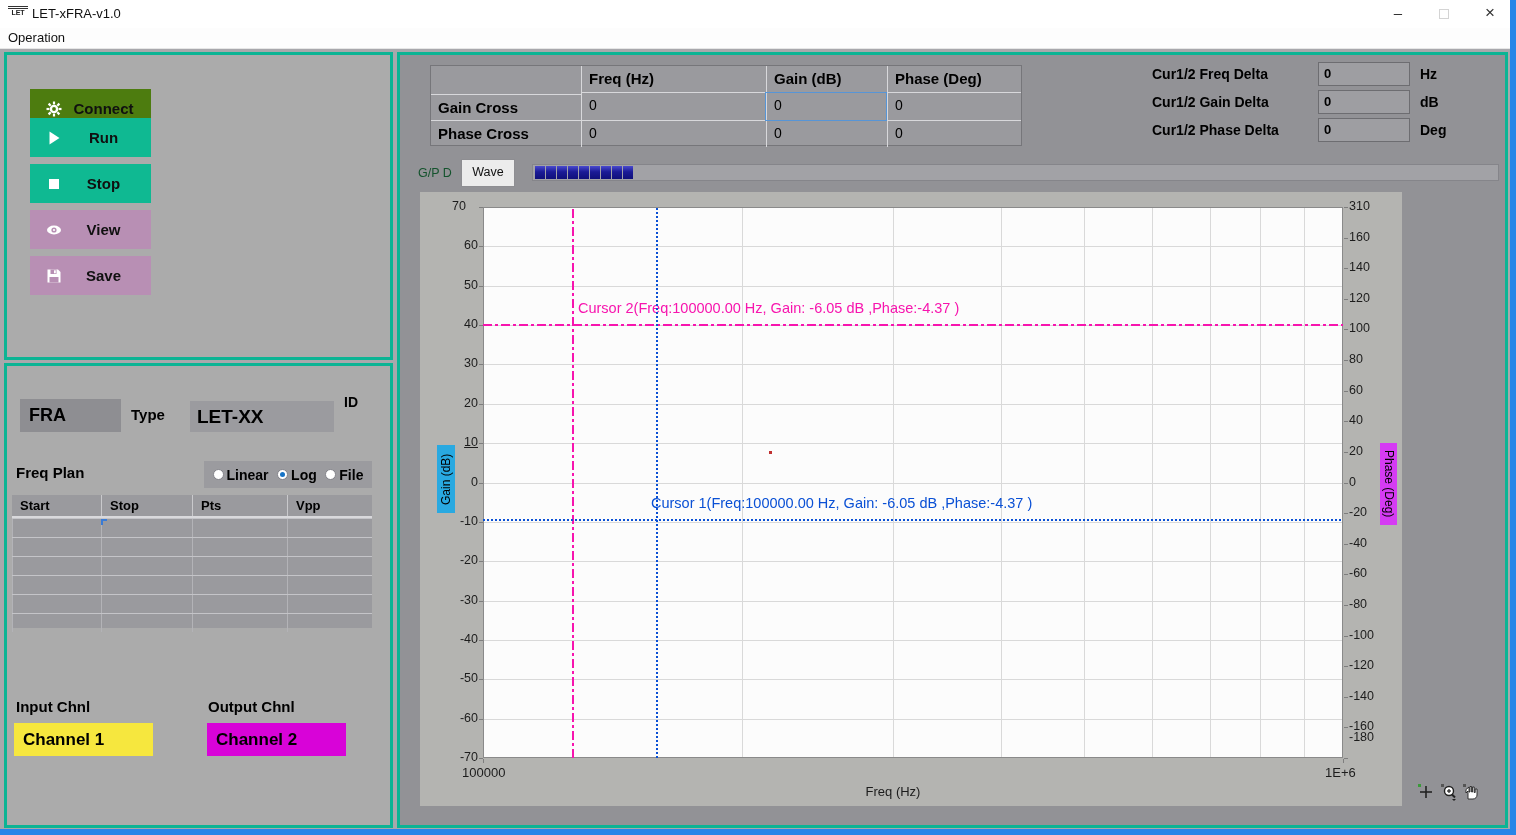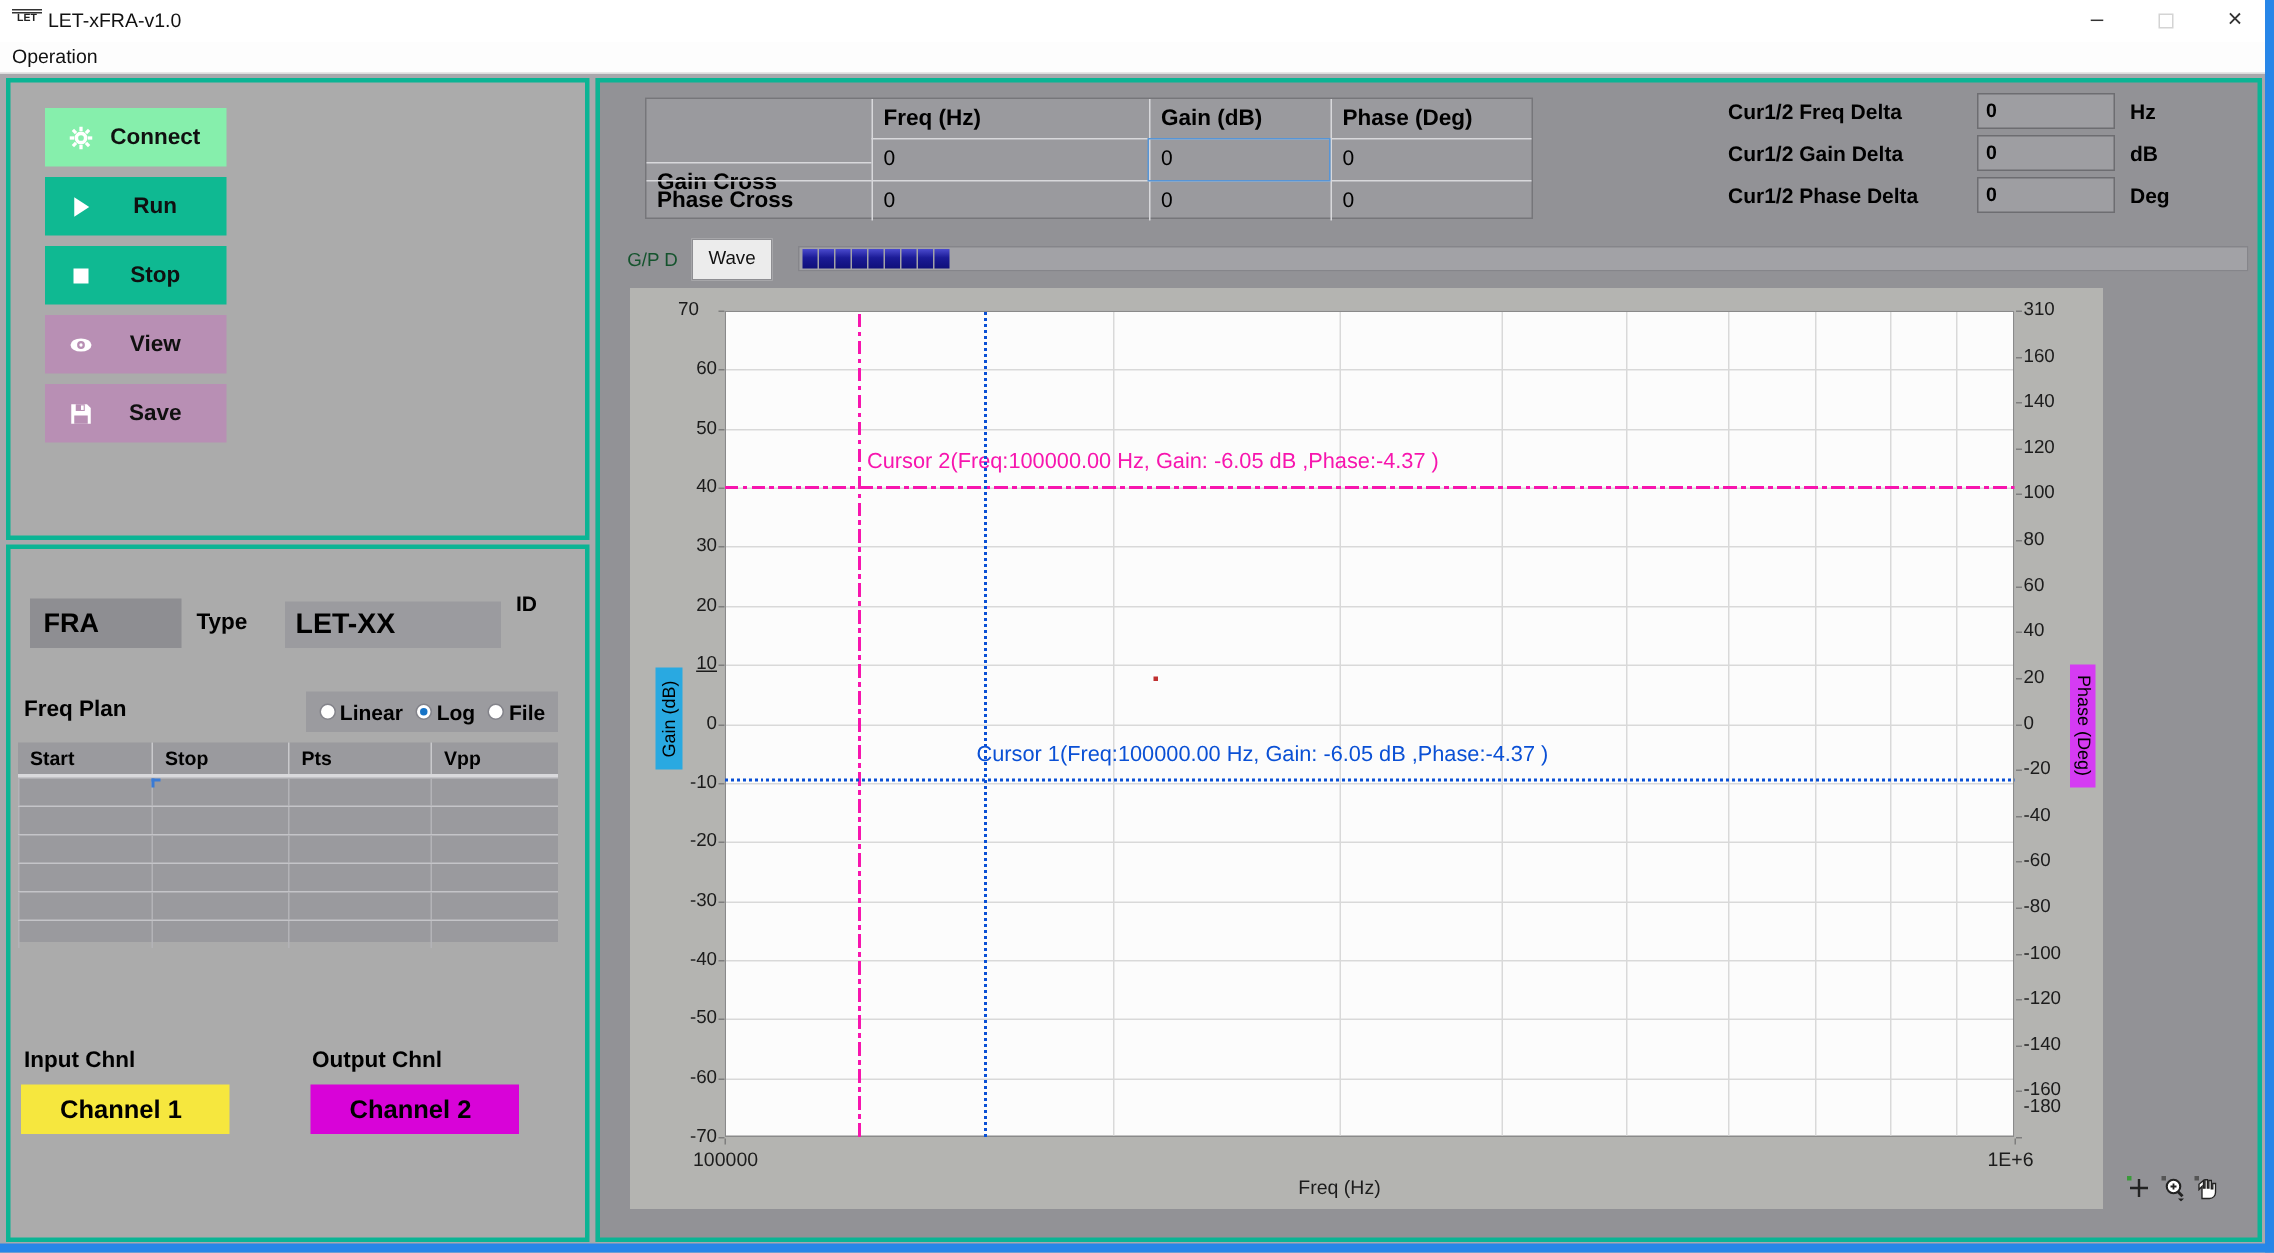--- a/index.html
+++ b/index.html
@@ -67,21 +67,21 @@
   .plan-cell { position:absolute; top:0; height:100%;
     border-left:1px solid #b3b3b7; }
   #plan-hdr-line { position:absolute; left:0; top:21px; width:360px; height:2px;
     background:#d9d9dc; }
   #cell-marker { position:absolute; left:89px; top:24px; width:6px; height:6px;
     border-left:2px solid #3a7bd5; border-top:2px solid #3a7bd5; }
 
   #input-chnl-label  { left:16px;  top:698px; font-size:15px; font-weight:bold; }
   #output-chnl-label { left:208px; top:698px; font-size:15px; font-weight:bold; }
   .chnl-box { top:723px; height:33px; font-size:17px; font-weight:bold;
-    color:#000; line-height:33px; padding-left:26px; }
+    color:#000; line-height:33px; padding-left:9px; }
   #input-chnl-box  { left:14px;  width:139px; }
   #output-chnl-box { left:207px; width:139px; }
 
   
   #cross-table { left:430px; top:65px; width:592px; height:81px;
     background:#9a9a9e; border:1px solid #76767a; }
   .ct-cell { position:absolute; color:#000; padding:4px 0 0 7px;
     border-left:1px solid #d8d8db; border-top:1px solid #d8d8db; }
   .ct-hdr  { font-size:15px; font-weight:bold; }
   .ct-lab  { font-size:15px; font-weight:bold; }
@@ -151,21 +151,21 @@
       <div class="sq"></div>
     </div>
     <div class="abs winbtn" id="btn-close">×</div>
   </div>
 
   <div class="abs" id="menubar"></div>
   <div class="abs" id="menu-operation">Operation</div>
 
   <div class="abs panel" id="panel-controls"></div>
 
-  <div class="abs action-btn" style="top: 72px; background: #86efac;">
+  <div class="abs action-btn" style="top: 89px; background: #4d7c0f;">
     <svg class="ic" viewBox="0 0 16 16">
       <circle cx="8" cy="8" r="3.1" fill="none" stroke="#fff" stroke-width="2.4"></circle>
       <g stroke="#fff" stroke-width="2.2">
         <line x1="8" y1="0.5" x2="8" y2="3.4"></line>
           <line x1="8" y1="12.6" x2="8" y2="15.5"></line>
         <line x1="0.5" y1="8" x2="3.4" y2="8"></line>
           <line x1="12.6" y1="8" x2="15.5" y2="8"></line>
         <line x1="2.6" y1="2.6" x2="4.7" y2="4.7"></line>
           <line x1="11.3" y1="11.3" x2="13.4" y2="13.4"></line>
         <line x1="2.6" y1="13.4" x2="4.7" y2="11.3"></line>
@@ -285,21 +285,21 @@
   <div class="abs chnl-box" id="output-chnl-box" style="background: rgb(216, 3, 216);">Channel 2</div>
 
   <div class="abs panel" id="panel-graph"></div>
 
   <div class="abs" id="cross-table">
     <div class="ct-cell" style="left:0;top:0;width:150px;height:26px;border:none"></div>
     <div class="ct-cell ct-hdr" style="left:150px;top:0;width:185px;height:26px;border-top:none">Freq (Hz)</div>
     <div class="ct-cell ct-hdr" style="left:335px;top:0;width:121px;height:26px;border-top:none">Gain (dB)</div>
     <div class="ct-cell ct-hdr" style="left:456px;top:0;width:134px;height:26px;border-top:none">Phase (Deg)</div>
 
-    <div class="ct-cell ct-lab" style="left:0;top:42px;width:150px;height:28px;border-left:none">Gain Cross</div>
+    <div class="ct-cell ct-lab" style="left:0;top:28px;width:150px;height:28px;border-left:none">Gain Cross</div>
     <div class="ct-cell ct-val" style="left:150px;top:26px;width:185px;height:28px">0</div>
     <div class="ct-cell ct-val" style="left:335px;top:26px;width:121px;height:28px">0</div>
     <div class="ct-cell ct-val" style="left:456px;top:26px;width:134px;height:28px">0</div>
 
     <div class="ct-cell ct-lab" style="left:0;top:54px;width:150px;height:27px;border-left:none">Phase Cross</div>
     <div class="ct-cell ct-val" style="left:150px;top:54px;width:185px;height:27px">0</div>
     <div class="ct-cell ct-val" style="left:335px;top:54px;width:121px;height:27px">0</div>
     <div class="ct-cell ct-val" style="left:456px;top:54px;width:134px;height:27px">0</div>
     <div id="ct-focus"></div>
   </div>

